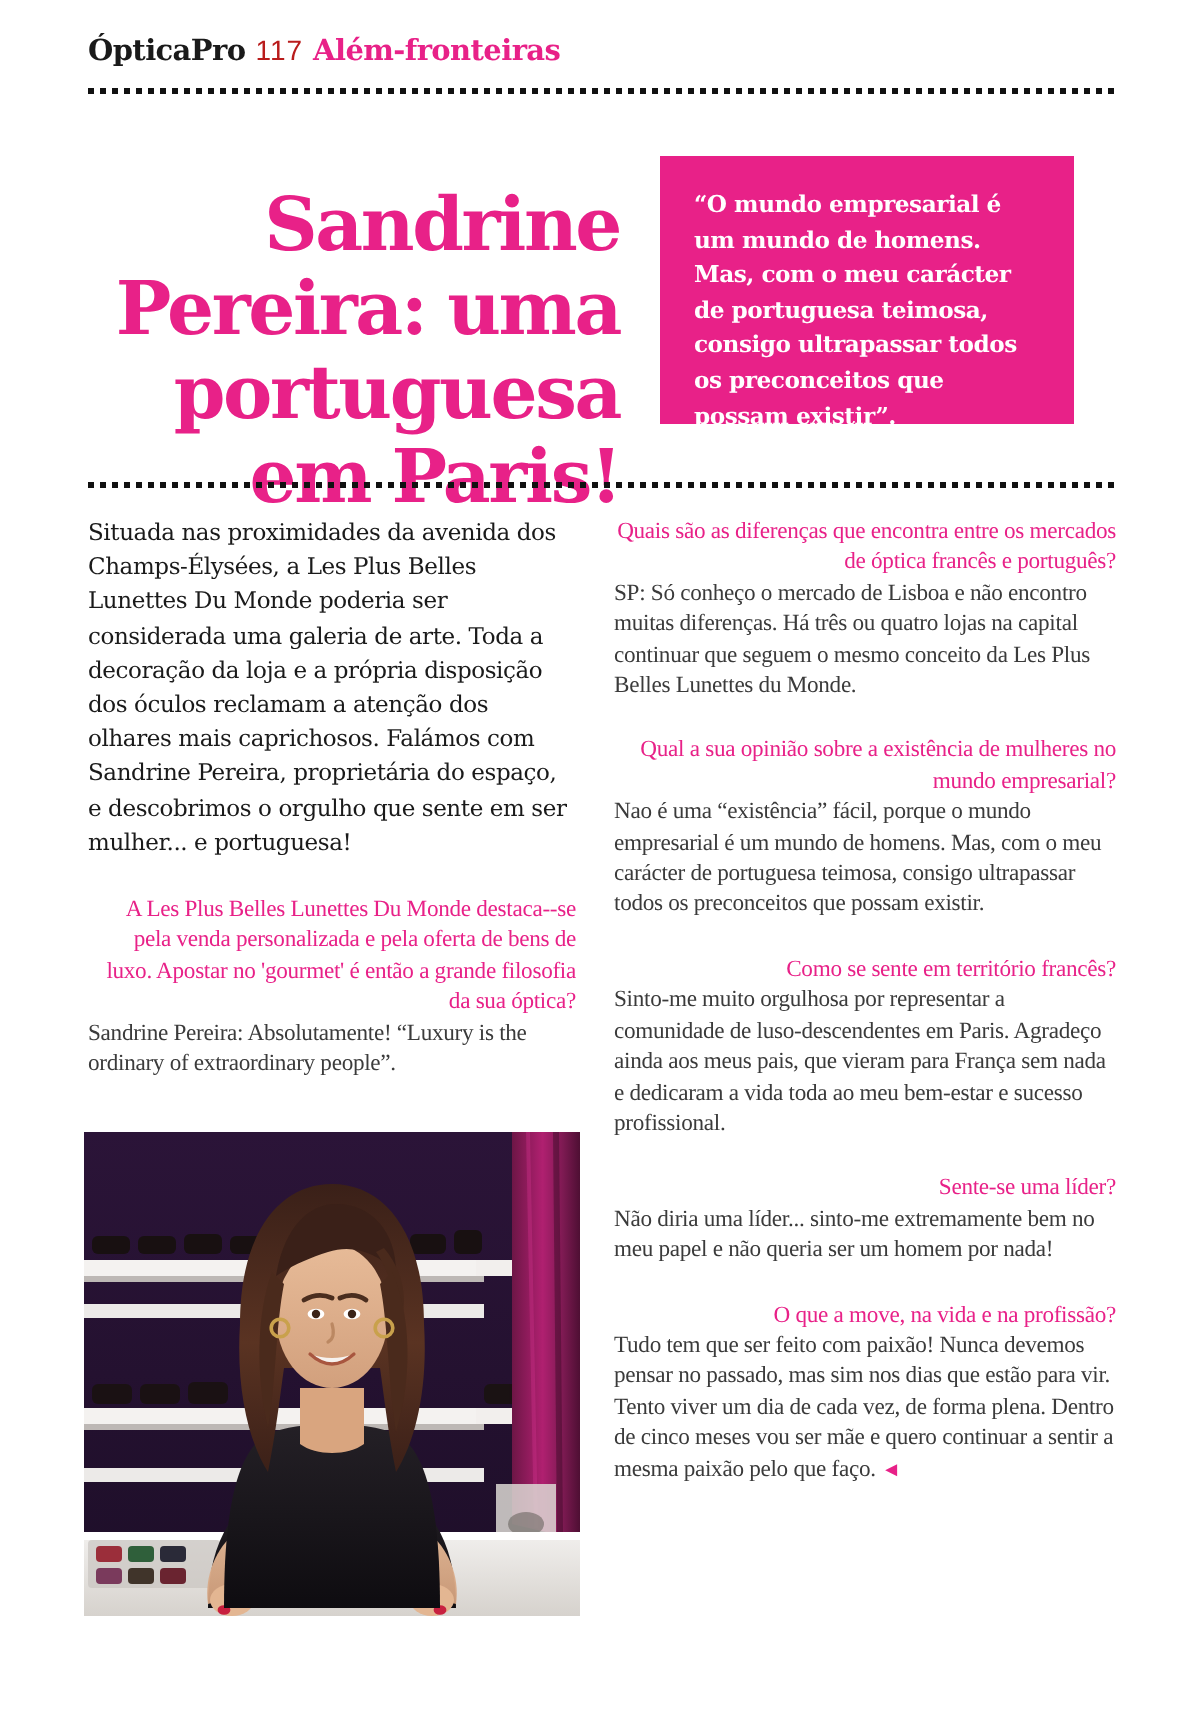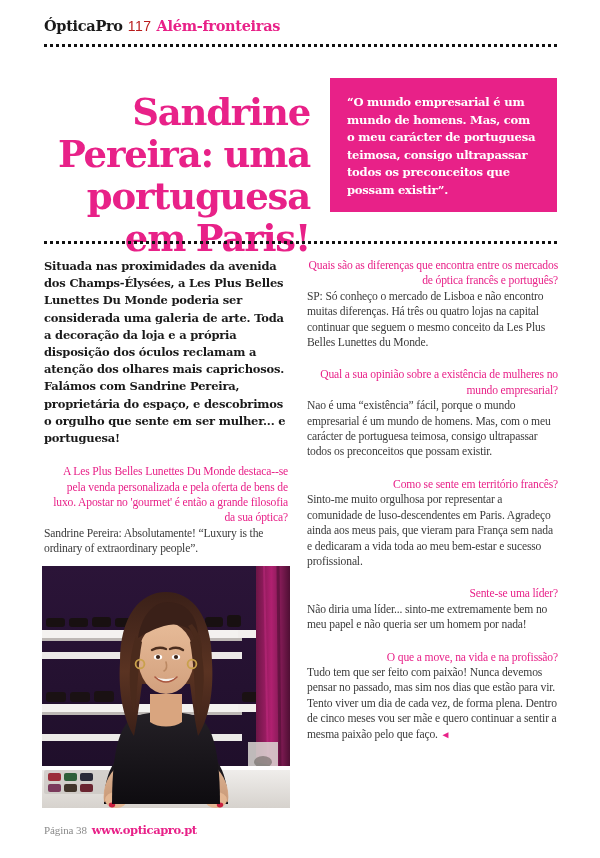--- a/index.html
+++ b/index.html
@@ -80,21 +80,21 @@
     letter-spacing: -1.2px;
     word-spacing: -1px;
     text-align: right;
   }
 
   
   .pullquote {
     position: absolute;
     left: 330px;
     top: 78px;
-    width: 227px;
+    width: 207px;
     height: 134px;
     background: #E82188;
     box-sizing: border-box;
     padding: 16px 17px 10px 17px;
   }
   .pullquote-text {
     font-family: "DejaVu Serif", serif;
     font-weight: 700;
     font-size: 11.6px;
     line-height: 17.6px;
@@ -111,21 +111,21 @@
   }
   .col-right {
     position: absolute;
     left: 307px;
     top: 258px;
     width: 251px;
   }
 
   .lead {
     font-family: "DejaVu Serif", serif;
-    font-weight: 700;
+    font-weight: 400;
     font-size: 11.5px;
     line-height: 17.2px;
     color: #1a1a1a;
     letter-spacing: -0.2px;
     margin: 0 0 17px 0;
   }
 
   .qa { margin: 0 0 17px 0; }
   .qa:last-child { margin-bottom: 0; }
 
@@ -362,18 +362,14 @@
       <path d="M124 96 q2 7 -2 9" stroke="#bb8862" stroke-width="1.6" fill="none" stroke-linecap="round"></path>
 
       <path d="M113 111 q11 9 22 0 q-11 4 -22 0 Z" fill="#f6f2ef"></path>
       <path d="M113 111 q11 10 22 0" stroke="#a8563f" stroke-width="1.6" fill="none" stroke-linecap="round"></path>
 
       <circle cx="98" cy="98" r="4.4" fill="none" stroke="#c9a14c" stroke-width="1.8"></circle>
       <circle cx="150" cy="98" r="4.4" fill="none" stroke="#c9a14c" stroke-width="1.8"></circle>
     </svg>
   </div>
 
-  <div class="footer">
-    <span class="footer-page">Página 38</span>
-    <span class="footer-url">www.opticapro.pt</span>
-  </div>
 
 </div>
 
 </body></html>

